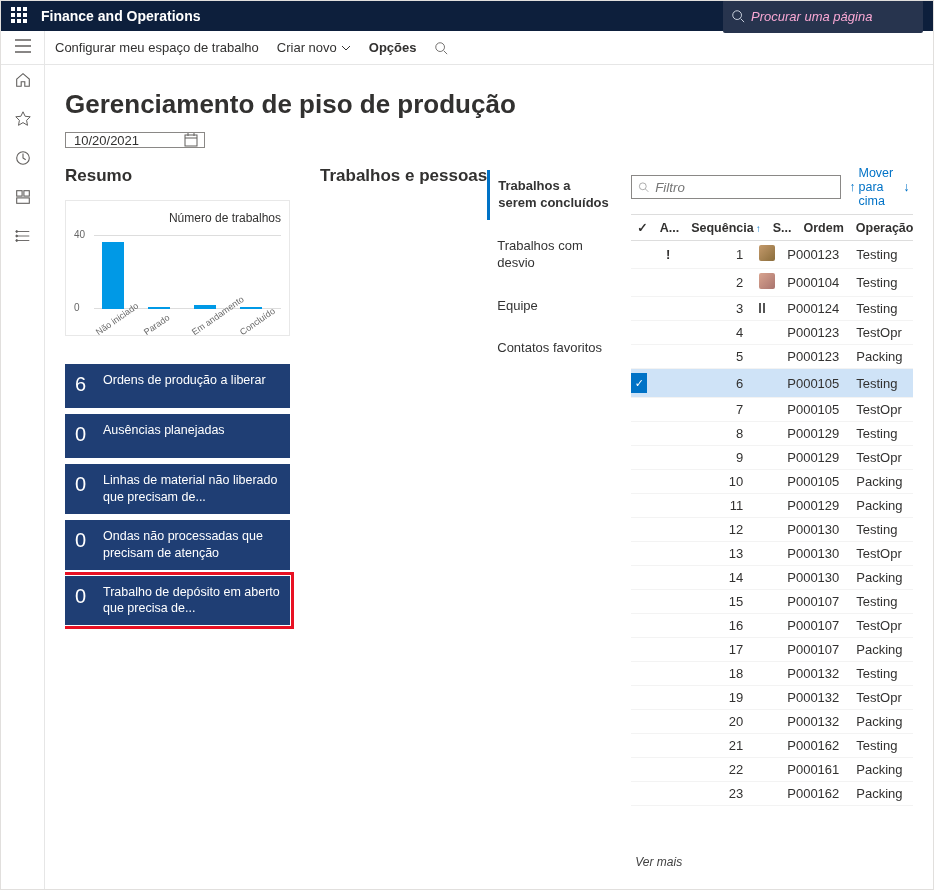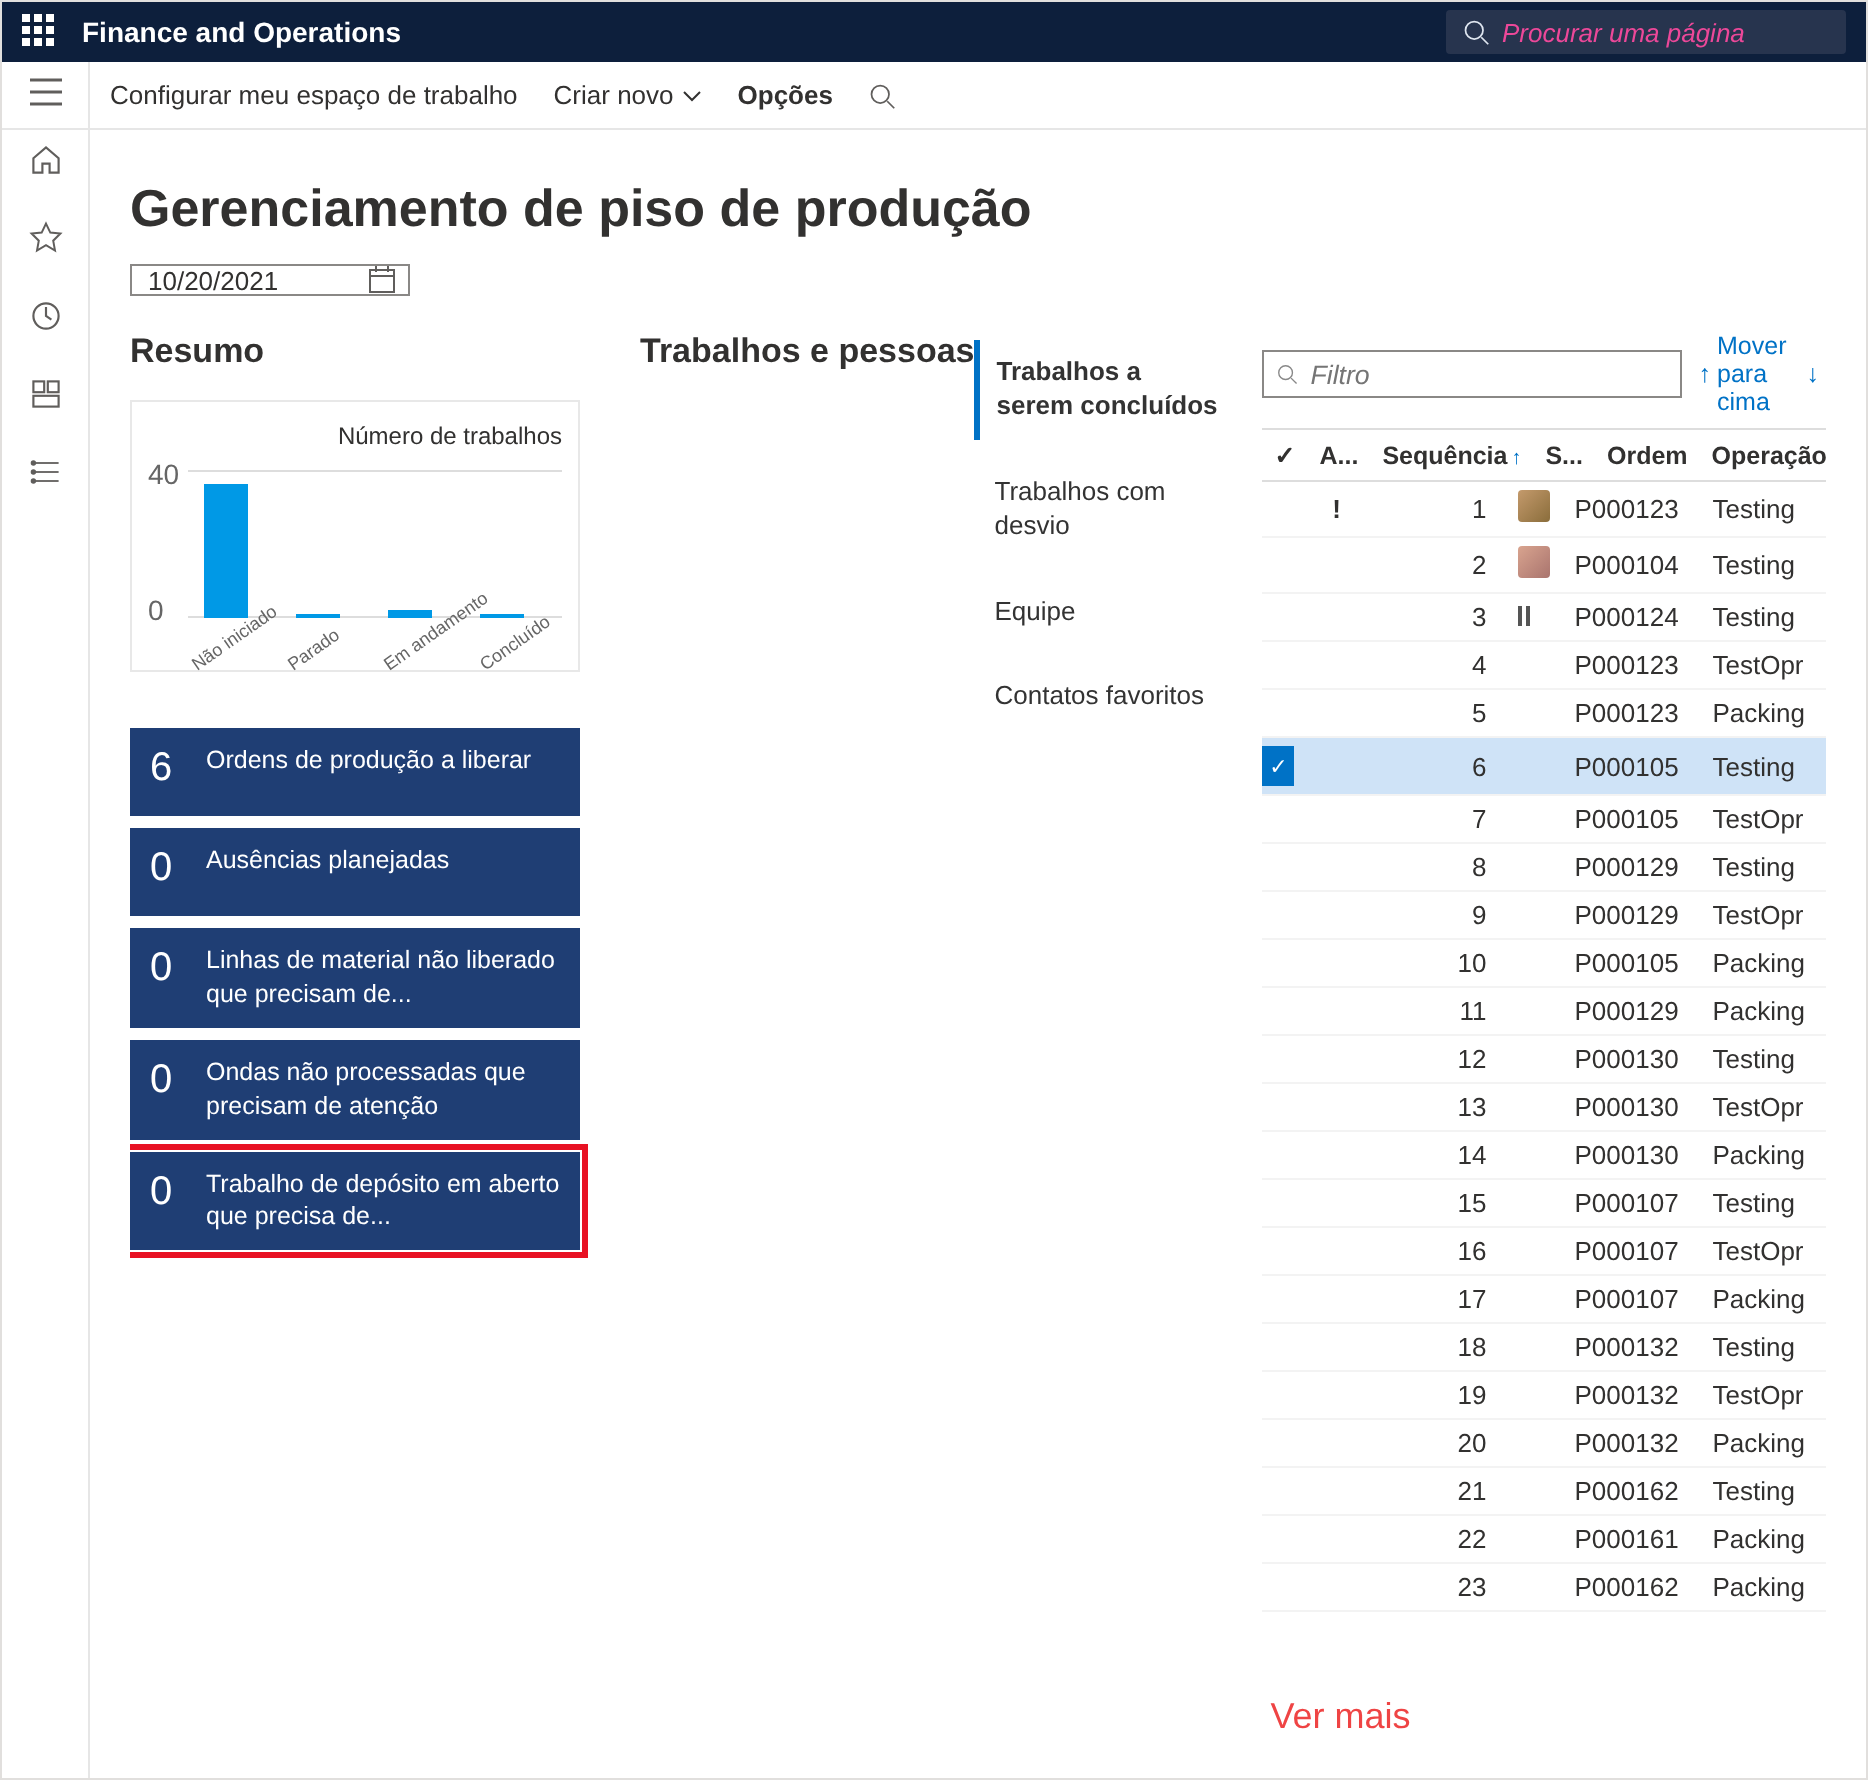--- a/index.html
+++ b/index.html
@@ -5,21 +5,21 @@
   * { box-sizing: border-box; margin: 0; padding: 0; }
   html, body { height: 100%; font-family: "Segoe UI", Arial, sans-serif; font-size: 13px; color: #323130; background: #fff; }
   body { width: 934px; height: 890px; overflow: hidden; border: 1px solid #e1dfdd; }
 
   
   .topbar { height: 30px; background: #0d1f3c; color: #fff; display: flex; align-items: center; padding: 0 10px; }
   .waffle { width: 18px; height: 18px; display: grid; grid-template-columns: repeat(3,4px); grid-template-rows: repeat(3,4px); gap: 2px; margin-right: 12px; cursor: pointer; }
   .waffle span { background: #fff; }
   .app-title { font-weight: 600; font-size: 14px; flex: 0 0 auto; }
   .topbar-spacer { flex: 1; }
-  .searchbox { display: flex; align-items: center; background: #27344e; height: 22px; padding: 0 8px; width: 200px; border-radius: 2px; color: #ec4899; font-style: italic; font-size: 13px; gap: 6px; }
+  .searchbox { display: flex; align-items: center; background: #27344e; height: 33px; padding: 0 8px; width: 200px; border-radius: 2px; color: #f9a8d4; font-style: italic; font-size: 13px; gap: 6px; }
   .searchbox svg { width: 14px; height: 14px; }
 
   
   .cmdrow { display: flex; height: 34px; border-bottom: 1px solid #e6e6e6; }
   .sidebar { width: 44px; border-right: 1px solid #e6e6e6; display: flex; flex-direction: column; align-items: center; padding-top: 6px; gap: 18px; }
   .sidebar .ic { color: #605e5c; cursor: pointer; }
   .sidebar svg { width: 18px; height: 18px; stroke: currentColor; fill: none; }
   .cmdbar { display: flex; align-items: center; gap: 18px; padding-left: 10px; font-size: 13px; }
   .cmdbar .cmd { display: flex; align-items: center; gap: 4px; cursor: pointer; }
   .cmdbar .cmd.bold { font-weight: 600; }
@@ -32,21 +32,21 @@
   .datebox svg { width: 14px; height: 14px; }
 
   .columns { display: flex; gap: 30px; flex: 1; overflow: hidden; }
   .col-left { width: 225px; flex: 0 0 225px; }
   .sec-head { font-size: 17px; font-weight: 600; margin-bottom: 14px; }
 
   
   .chart-tile { border: 1px solid #e8e8e8; padding: 10px 8px 4px 8px; margin-bottom: 28px; }
   .chart-title { font-size: 12px; margin-bottom: 6px; text-align: right; }
   .chart { position: relative; height: 100px; padding-left: 20px; }
-  .chart .axis-top, .chart .axis-bot { font-size: 14px; color: #666; position: absolute; left: 0; text-align: center; }
+  .chart .axis-top, .chart .axis-bot { font-size: 10px; color: #666; position: absolute; left: 0; text-align: center; }
   .chart .axis-top { top: -2px; }
   .chart .axis-bot { bottom: 18px; }
   .chart .grid { position: absolute; left: 20px; right: 0; top: 4px; bottom: 22px; border-top: 1px solid #ddd; border-bottom: 1px solid #ddd; }
   .bars { position: absolute; left: 22px; right: 0; bottom: 22px; height: 74px; display: flex; align-items: flex-end; gap: 24px; padding-left: 6px; }
   .bar { width: 22px; background: #0099e6; }
   .cats { position: absolute; left: 20px; right: 0; bottom: -8px; display: flex; gap: 6px; font-size: 9px; color: #666; }
   .cats span { transform: rotate(-35deg); transform-origin: left top; display: inline-block; white-space: nowrap; width: 42px; }
 
   
   .tile { background: #1f3e74; color: #fff; padding: 8px 10px; margin-bottom: 6px; display: flex; gap: 12px; align-items: flex-start; cursor: pointer; min-height: 44px; }
@@ -76,21 +76,21 @@
   .chkcell { width: 20px; }
   .chkmark { width: 16px; height: 20px; background: #0072c6; color: #fff; display: none; align-items: center; justify-content: center; font-size: 11px; margin-left: -6px; }
   tr.selected .chkmark { display: flex; }
   .seqcell { text-align: right; padding-right: 10px; width: 70px; }
   .alertcell { width: 30px; text-align: center; font-weight: 700; }
   .statcell { width: 24px; }
   .avatar { width: 16px; height: 16px; border-radius: 2px; display: inline-block; }
   .pause { display: inline-flex; gap: 2px; }
   .pause span { width: 2px; height: 10px; background: #555; display: inline-block; }
 
-  .seemore { color: #ef4444; font-size: 18px; padding: 10px 4px; cursor: pointer; }
+  .seemore { color: #404040; font-size: 12px; padding: 10px 4px; cursor: pointer; font-style: italic; }
   .tbody-scroll { overflow-y: auto; flex: 1; }
 </style>
 </head>
 <body>
 
 <div class="topbar">
   <div class="waffle">
     <span></span>
       <span></span>
       <span></span>

